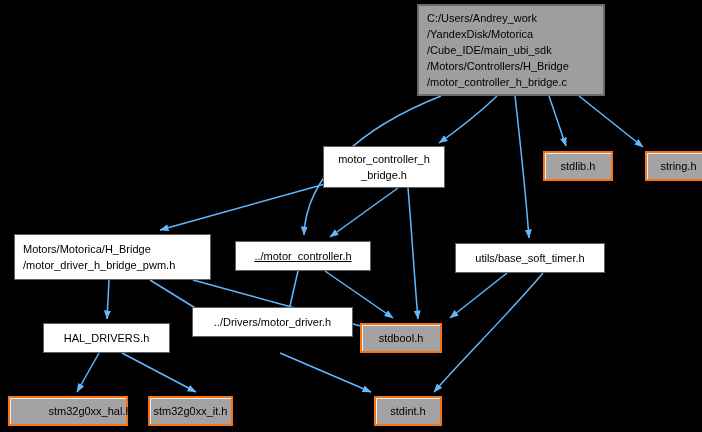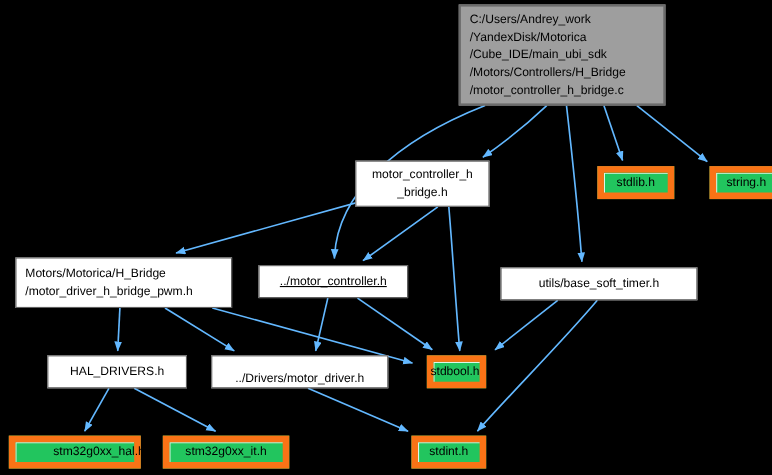--- a/index.html
+++ b/index.html
@@ -45,22 +45,22 @@
     border: 2px solid #6b6b6b;
     line-height: 16px;
   }
   .node.internal {
     background: #ffffff;
     border: 1px solid #5f5f5f;
     line-height: 16px;
   }
   .node.internal { cursor: pointer; }
   .node.external {
-    background: #22c55e;
-    border: 6px solid #f97316;
+    background: #a3a3a3;
+    border: 2px solid #f97316;
     box-shadow: inset 1px 1px 0 rgba(255,255,255,0.85);
   }
   .node .line {
     pointer-events: none;
   }
 </style>
 </head>
 <body>
 
 <div id="stage">
@@ -109,35 +109,35 @@
       <div class="node external" style="left: 630px; top: 151px; width: 67px; height: 30px; margin-left: 15px;">
         <div class="line">string.h</div>
       </div>
       <div class="node internal align-left" style="left: 14px; top: 234px; width: 197px; height: 46px;">
         <div class="line">Motors/Motorica/H_Bridge</div>
         <div class="line">/motor_driver_h_bridge_pwm.h</div>
       </div>
       <div class="node internal" style="left: 235px; top: 241px; width: 136px; height: 30px; text-decoration: underline;">
         <div class="line">../motor_controller.h</div>
       </div>
-      <div class="node internal" style="left: 455px; top: 243px; width: 179px; height: 30px; text-align: right;">
+      <div class="node internal" style="left: 455px; top: 243px; width: 150px; height: 30px; text-align: right;">
         <div class="line">utils/base_soft_timer.h</div>
       </div>
       <div class="node internal" style="left: 43px; top: 323px; width: 127px; height: 30px;">
         <div class="line">HAL_DRIVERS.h</div>
       </div>
-      <div class="node internal" style="left: 192px; top: 323px; width: 161px; height: 30px; justify-content: flex-end;">
+      <div class="node internal" style="left: 192px; top: 307px; width: 161px; height: 30px;">
         <div class="line">../Drivers/motor_driver.h</div>
       </div>
-      <div class="node external" style="left: 388px; top: 323px; width: 54px; height: 30px; align-items: flex-end;">
+      <div class="node external" style="left: 360px; top: 323px; width: 82px; height: 30px;">
         <div class="line">stdbool.h</div>
       </div>
       <div class="node external" style="left: 8px; top: 396px; width: 120px; height: 30px; padding-left: 44px;">
         <div class="line">stm32g0xx_hal.h</div>
       </div>
-      <div class="node external" style="left: 148px; top: 396px; width: 115px; height: 30px;">
+      <div class="node external" style="left: 148px; top: 396px; width: 85px; height: 30px;">
         <div class="line">stm32g0xx_it.h</div>
       </div>
       <div class="node external" style="left: 374px; top: 396px; width: 68px; height: 30px;">
         <div class="line">stdint.h</div>
       </div>
     </div>
 </div>
 
 </body></html>

